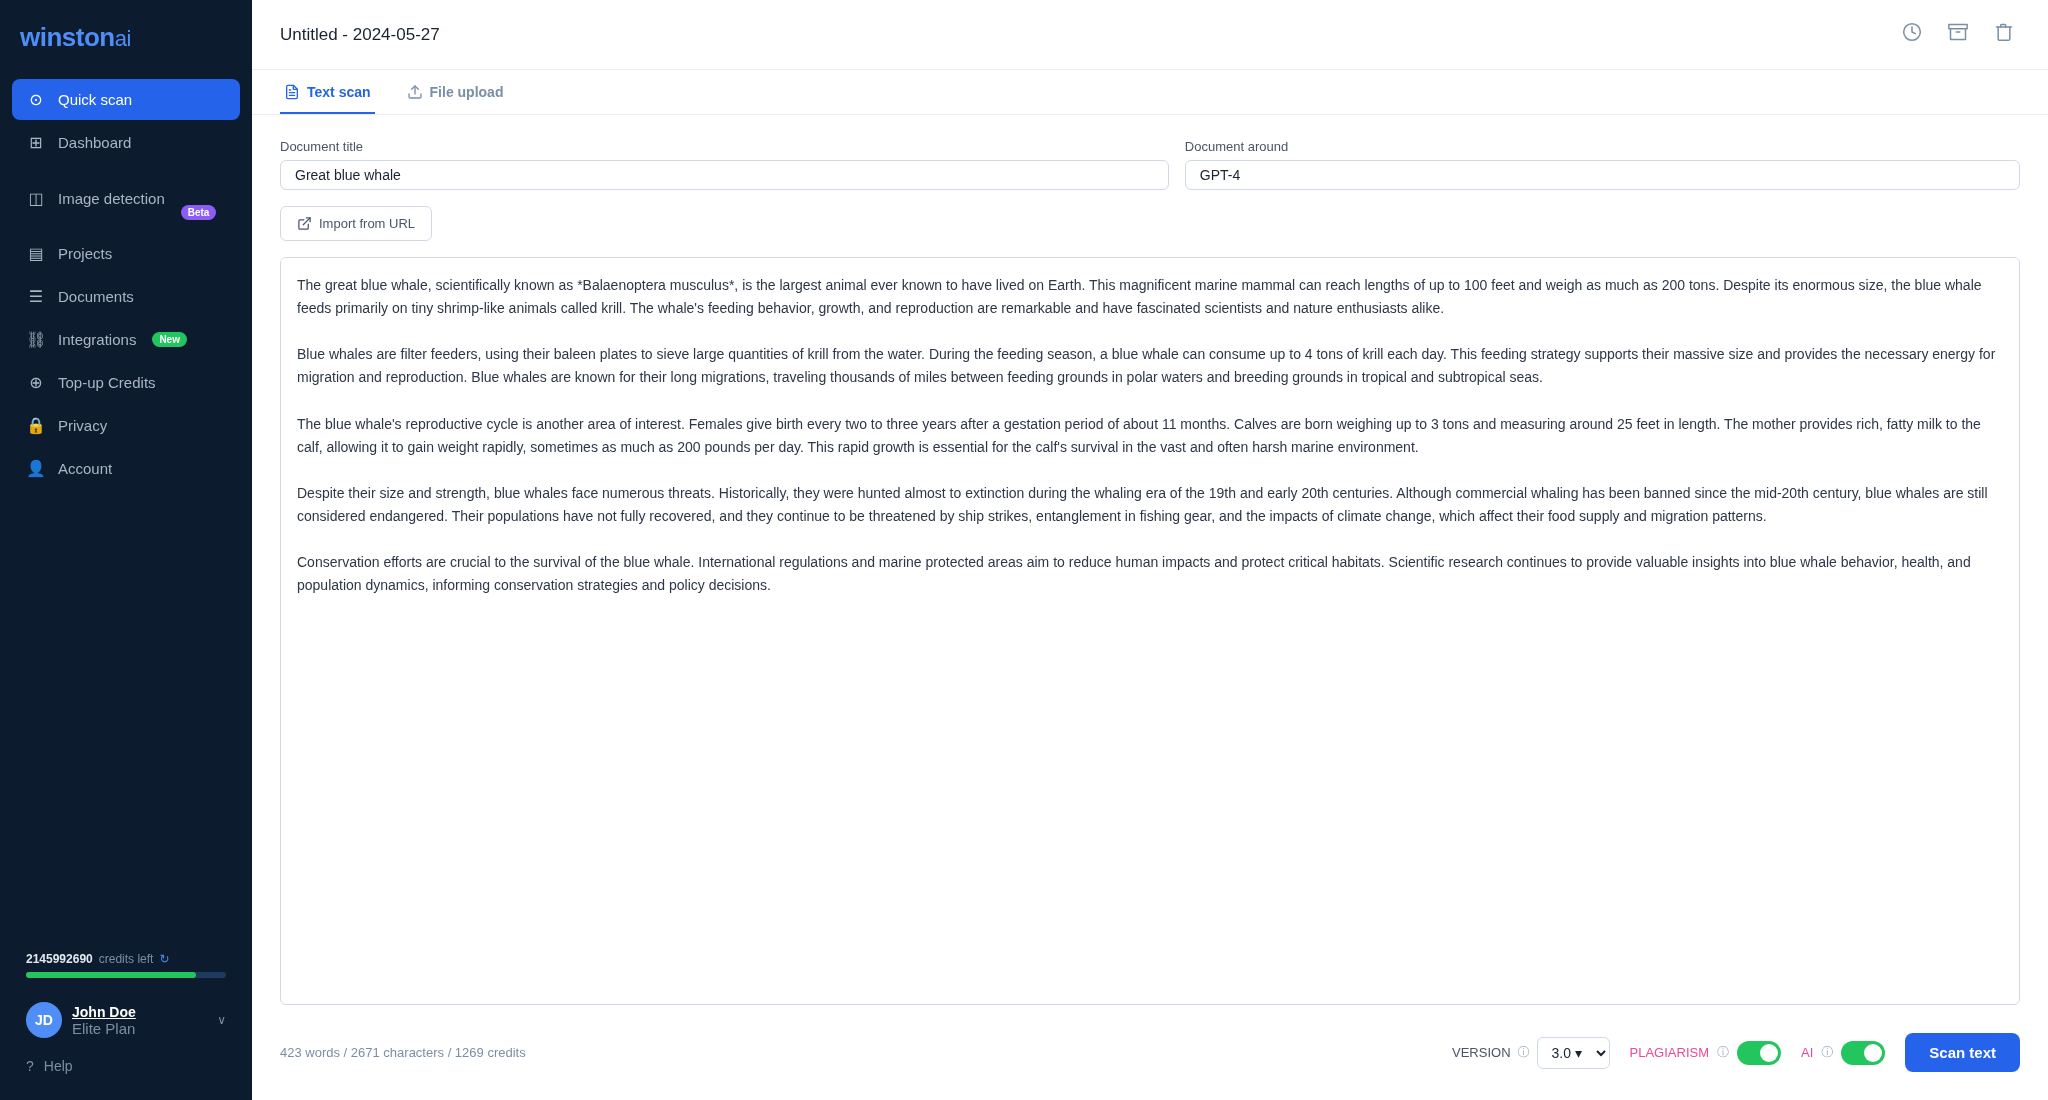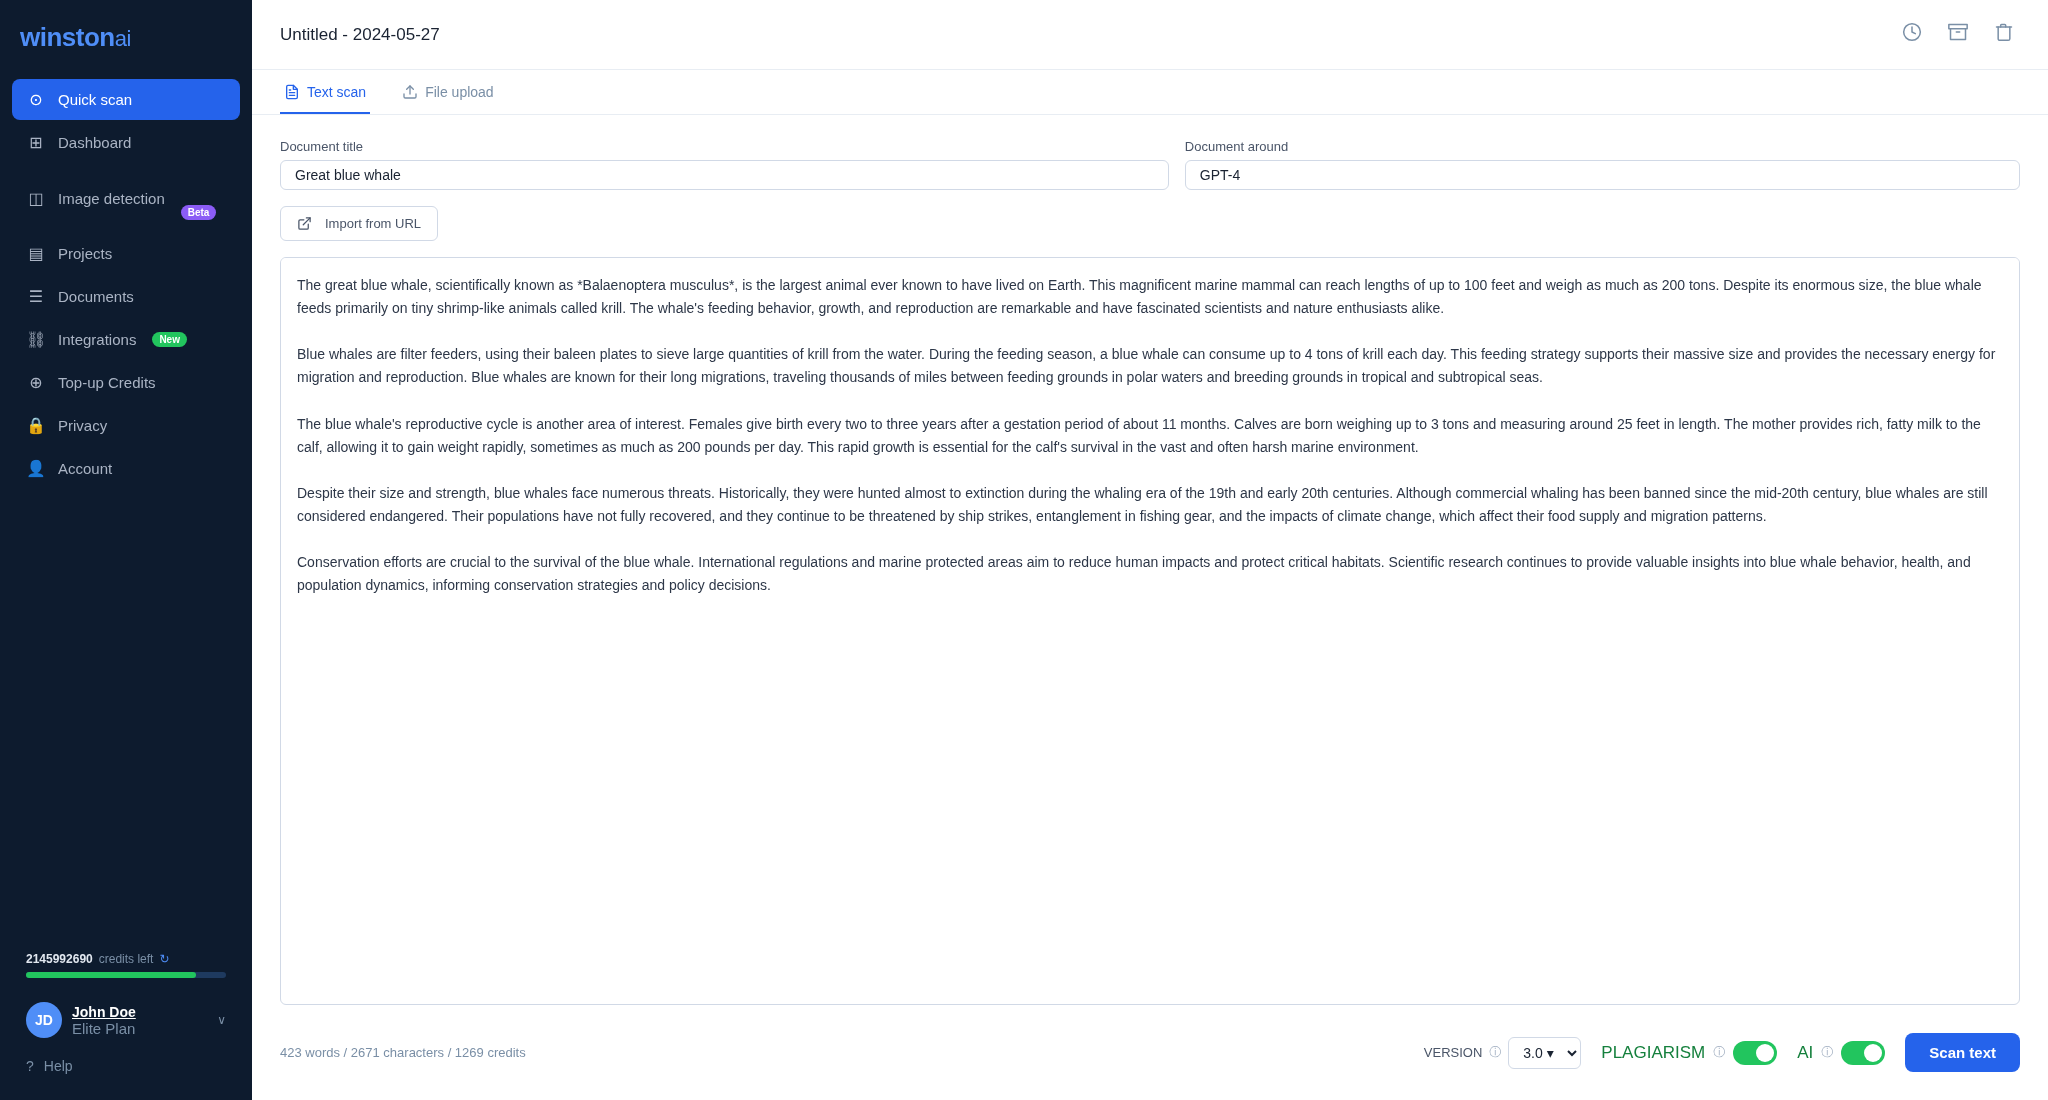--- a/index.html
+++ b/index.html
@@ -99,20 +99,21 @@
       color: #7a8fa6; font-size: 18px; padding: 4px 6px;
       border-radius: 6px;
       transition: color 0.15s;
     }
 
     .tabs-bar {
       display: flex; align-items: center;
       padding: 0 28px;
       border-bottom: 1px solid #e8edf3;
       background: #fff;
+      font-weight: bold;
     }
     .tab {
       display: flex; align-items: center; gap: 7px;
       padding: 14px 4px 12px;
       margin-right: 28px;
       font-size: 14px; color: #7a8fa6;
       cursor: pointer;
       border-bottom: 2px solid transparent;
       transition: color 0.15s;
     }
@@ -128,21 +129,21 @@
       padding: 6px 14px;
       border: 1px solid #d1d9e6;
       border-radius: 6px;
       font-size: 14px;
       color: #1a2332;
       background: #fff;
       outline: none;
     }
 
     .import-btn {
-      display: flex; align-items: center; gap: 13px;
+      display: flex; align-items: center; gap: 7px;
       padding: 9px 16px;
       border: 1.5px solid #d1d9e6;
       border-radius: 6px;
       background: #fff;
       font-size: 13px; color: #4a5568;
       cursor: pointer;
       width: fit-content;
       transition: border-color 0.15s;
     }
 
@@ -179,21 +180,21 @@
       padding: 6px 10px;
       font-size: 14px;
       color: #1a2332;
       background: #fff;
       cursor: pointer;
       outline: none;
       min-width: 70px;
     }
 
     .toggle-control { display: flex; align-items: center; gap: 8px; }
-    .toggle-label { font-size: 17px; color: #15803d; font-weight: 500; }
+    .toggle-label { font-size: 13px; color: #ec4899; font-weight: 500; }
     .toggle-switch { position: relative; display: inline-block; width: 44px; height: 24px; }
     .toggle-switch input { opacity: 0; width: 0; height: 0; }
     .toggle-slider {
       position: absolute; cursor: pointer;
       top: 0; left: 0; right: 0; bottom: 0;
       background: #22c55e; border-radius: 24px;
       transition: background 0.2s;
     }
     .toggle-slider:before {
       position: absolute; content: "";

